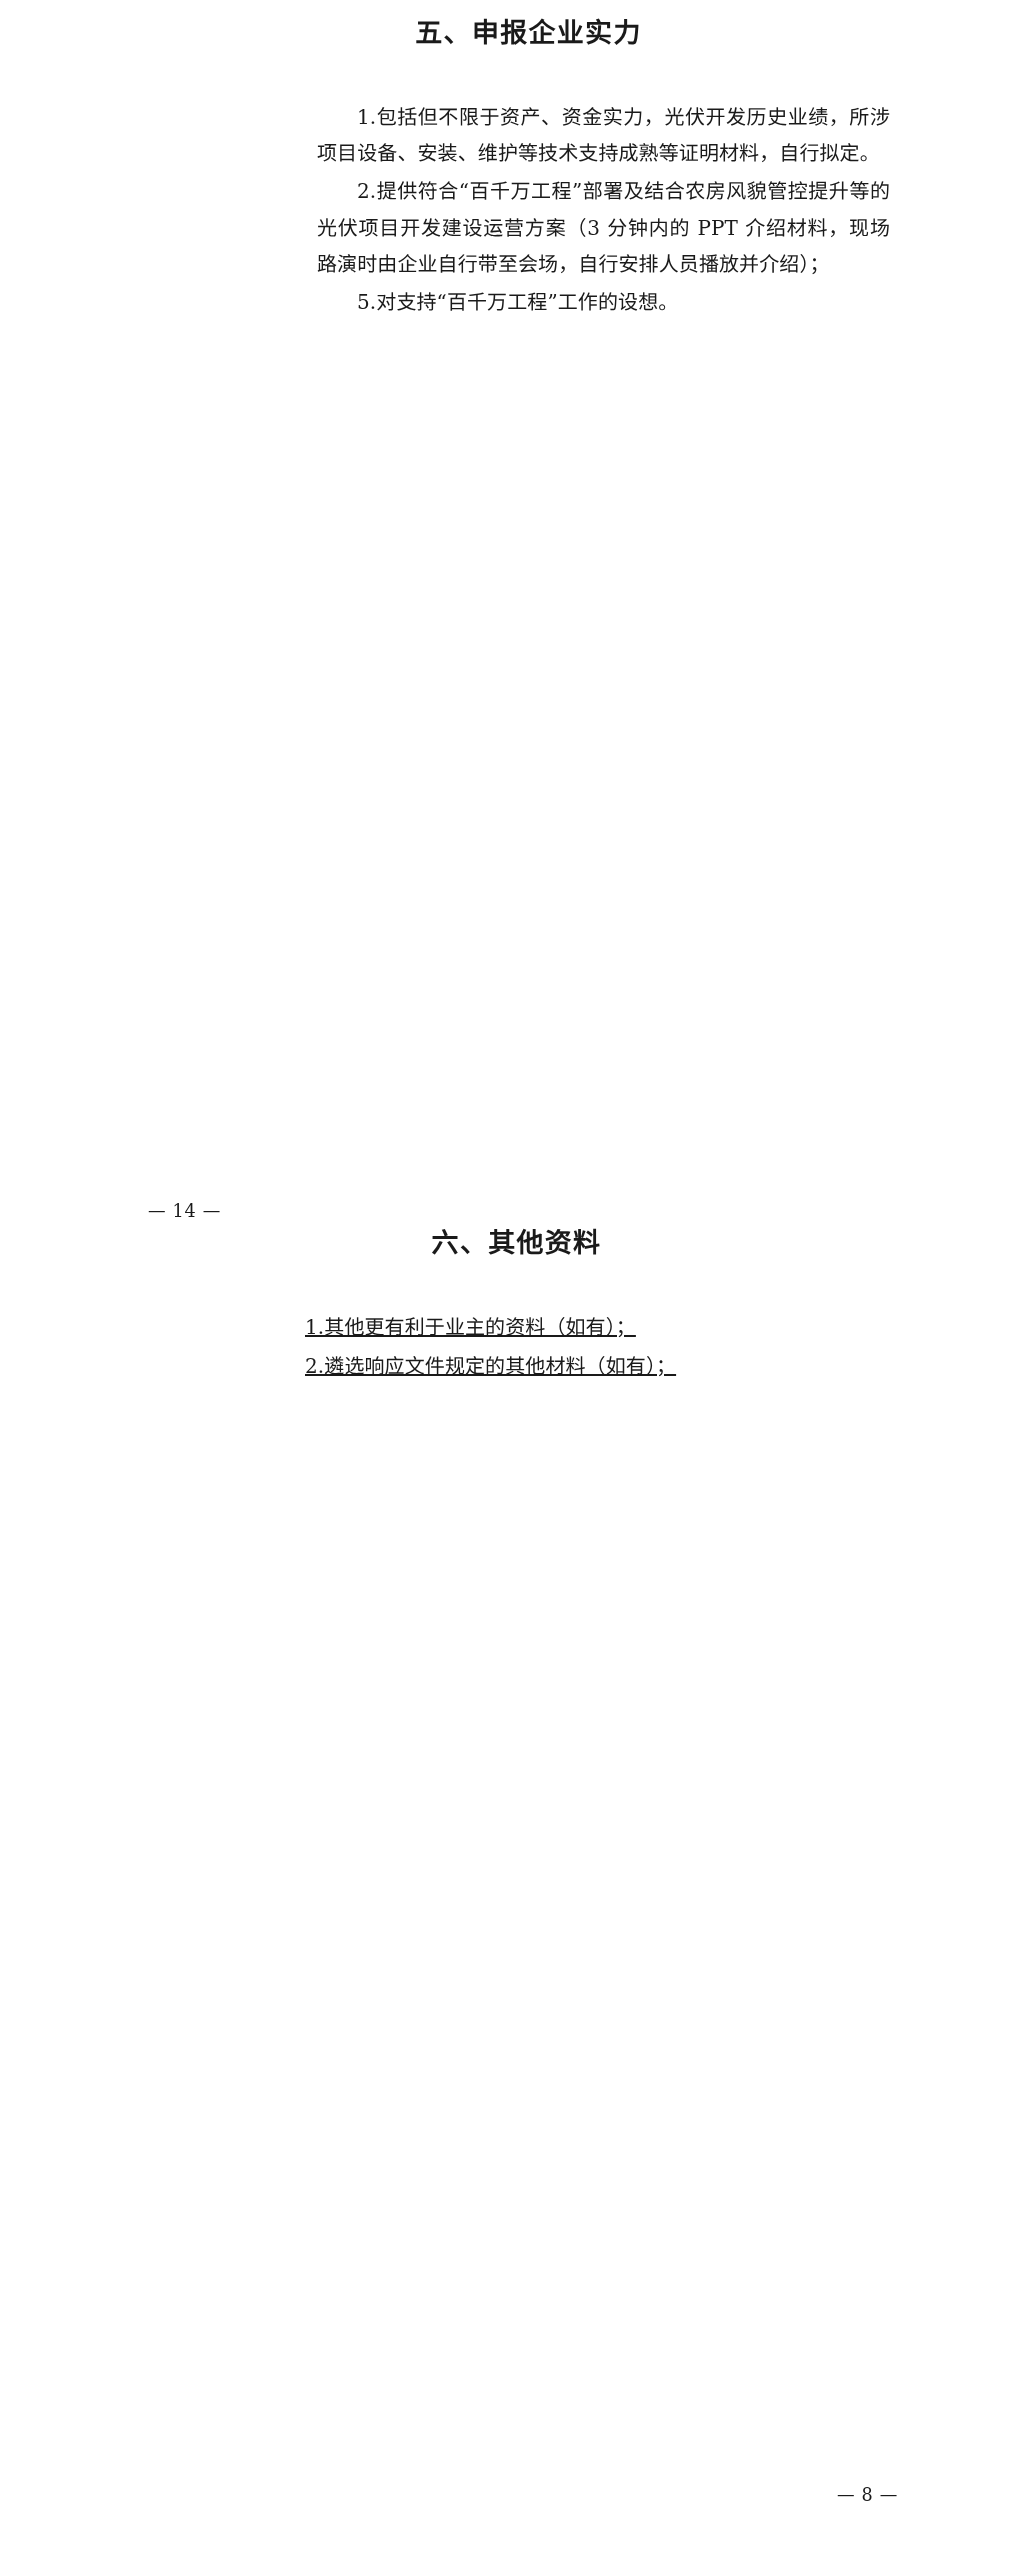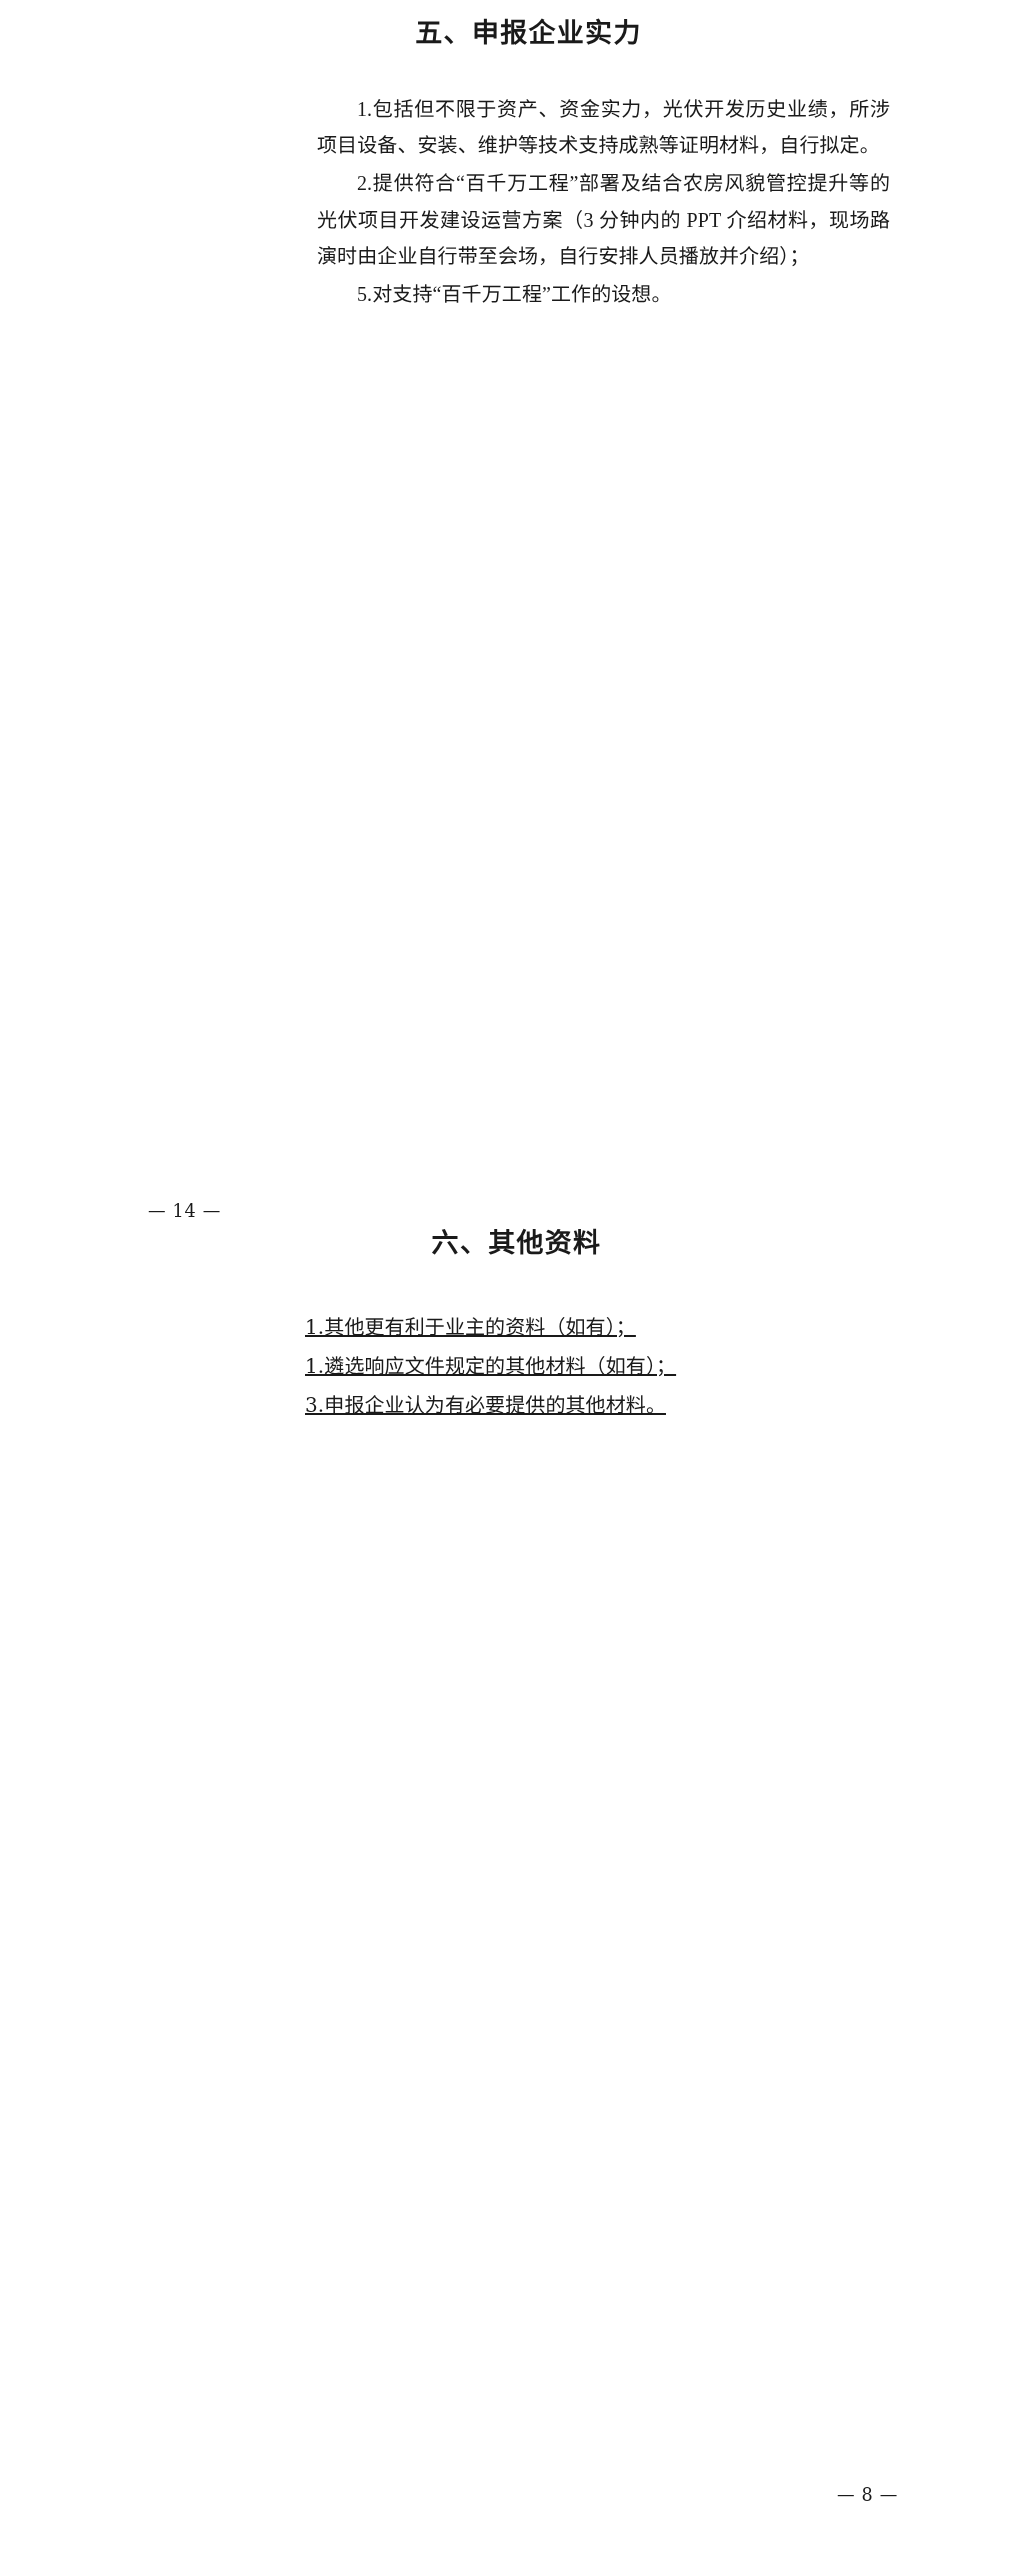--- a/index.html
+++ b/index.html
@@ -36,25 +36,24 @@
     letter-spacing: 1.3px;
   }
 
   .heading-1 {
     font-size: 27px;
     padding-top: 14.3px;
     line-height: 1.4;
   }
 
   .body-block {
-    margin: 0 auto;
+    margin: 8px auto;
     width: 723px;
     padding-left: 150px;
     box-sizing: border-box;
-    font-family: Liberation Serif, serif;
   }
 
   .para {
     font-size: 20px;
     line-height: 1.82;
     text-align: justify;
     text-justify: inter-ideograph;
     margin: 0;
     text-indent: 2em;
     letter-spacing: 0.1px;
@@ -138,22 +137,21 @@
   <div class="pagenum pagenum-left">— 14 —</div>
 
   <div class="sec2-wrap">
 
     <div class="doc-heading heading-2">六、其他资料</div>
 
     <div class="gap-2"></div>
 
     <div class="list-block">
       <p class="list-item">1.其他更有利于业主的资料（如有）；</p>
-      <p class="list-item">1.遴选响应文件规定的其他材料（如有）；</p>
-      <p class="list-item">3.申报企业认为有必要提供的其他材料。</p>
+      <p class="list-item">2.遴选响应文件规定的其他材料（如有）；</p>
     </div>
 
   </div>
 
   <div class="pagenum pagenum-right">— 8 —</div>
 
 </div>
 
 
 </body></html>

